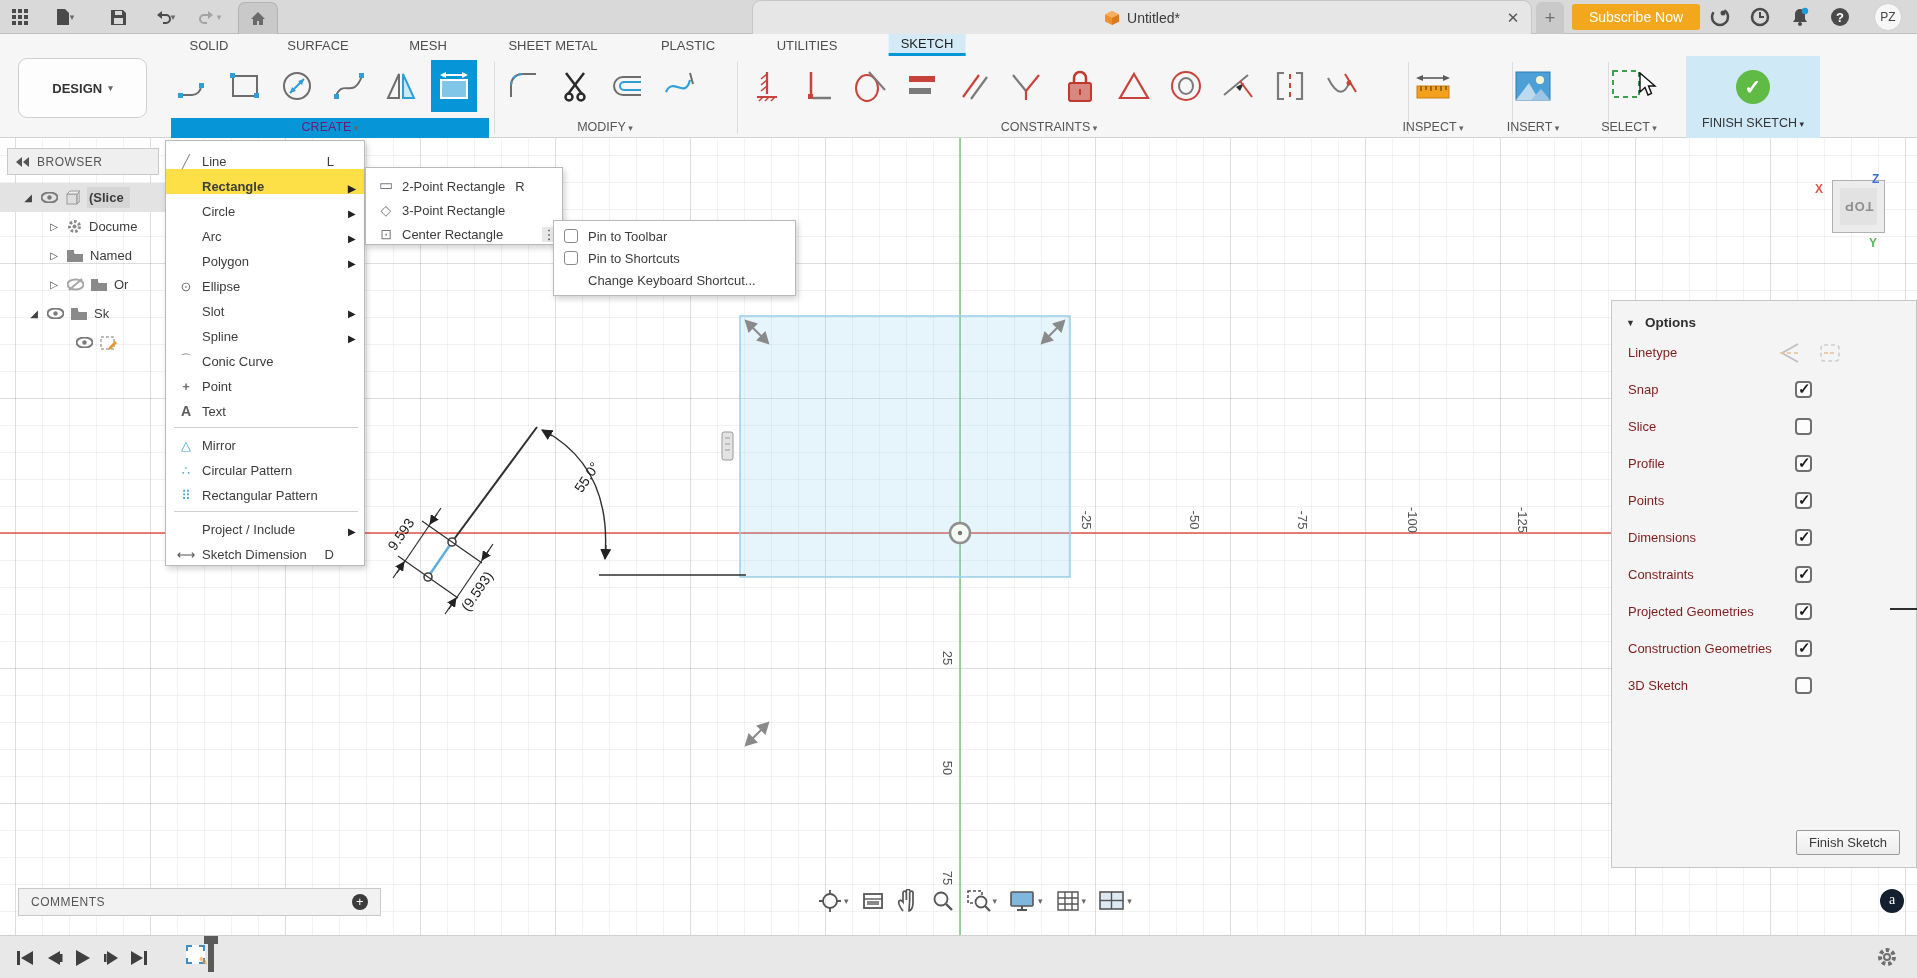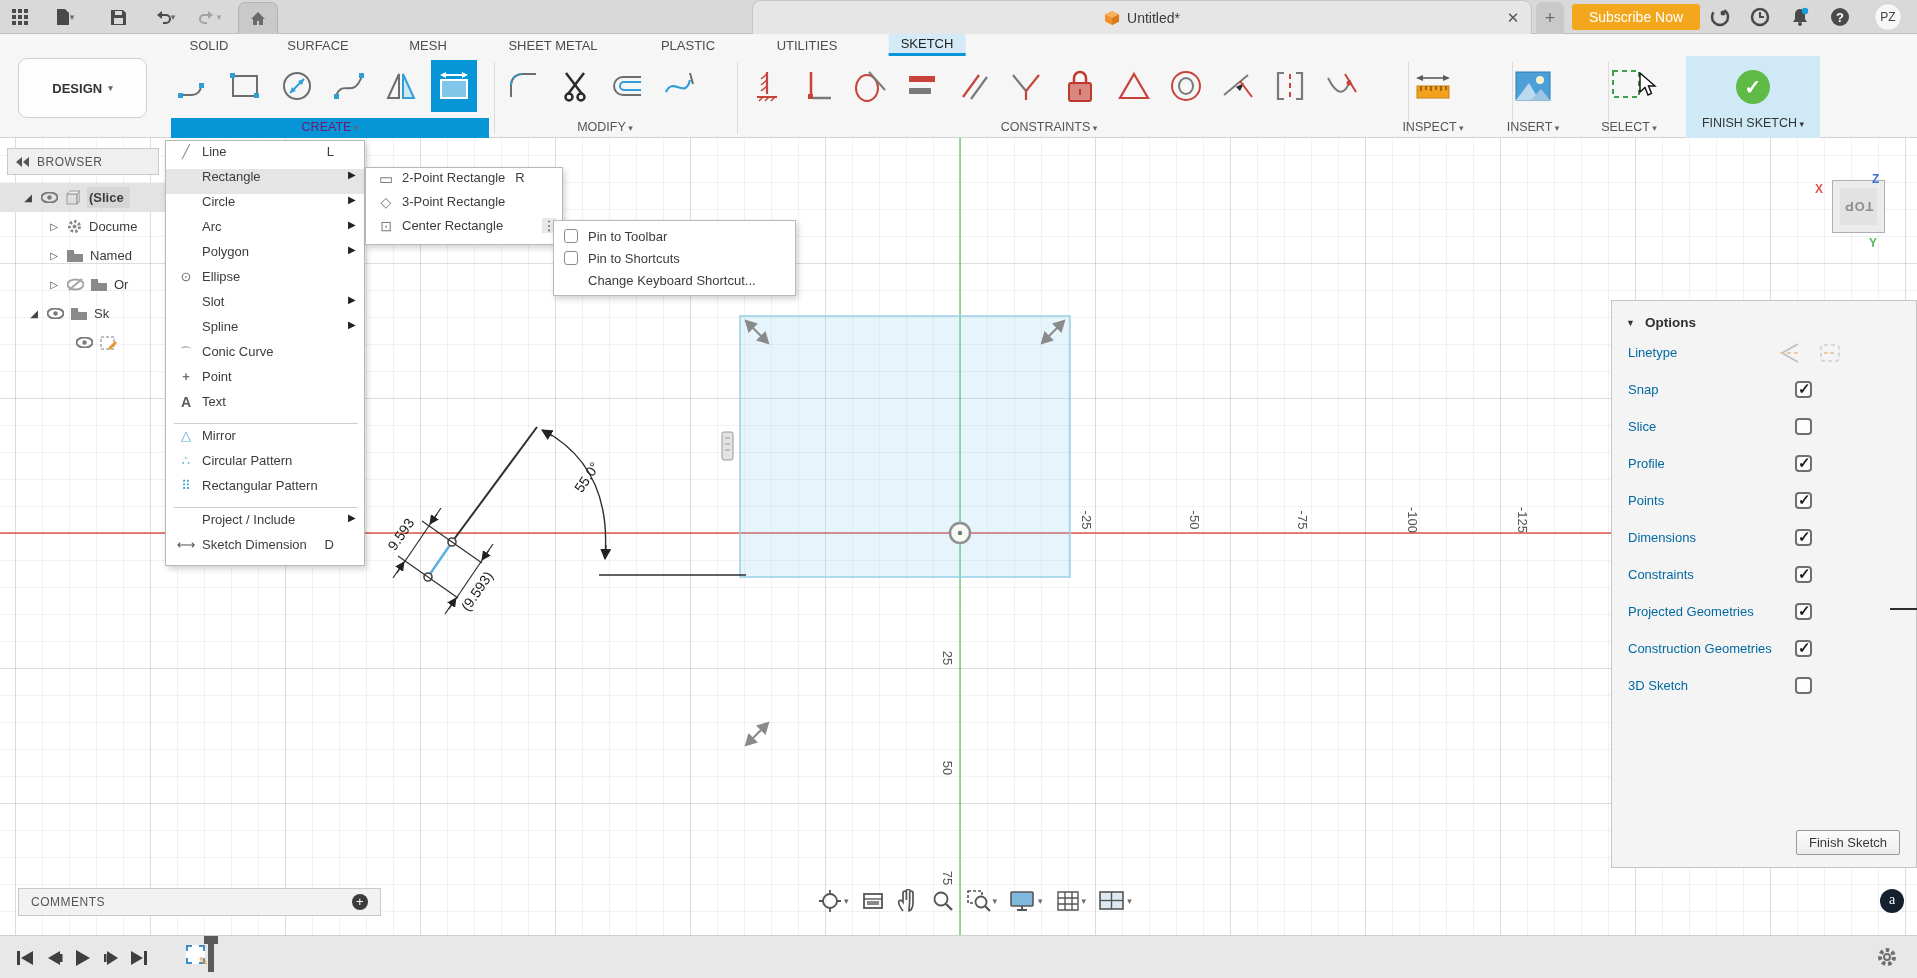--- a/index.html
+++ b/index.html
@@ -57,22 +57,22 @@
   #browser-header { width:152px; height:27px; margin-left:7px; background:#efefef; border:1px solid #c9c9c9; display:flex; align-items:center; gap:8px; padding:0 8px; font-size:12px; color:#555; letter-spacing:0.5px; }
   .br-row { height:29px; display:flex; align-items:center; font-size:13px; color:#3c3c3c; }
   .br-row .tw { width:12px; text-align:center; font-size:10px; color:#444; margin-right:7px; }
   .br-row.doc-row { background:#e3e3e3; }
   .doc-name { font-weight:bold; background:#d6d6d6; padding:3px 6px 3px 2px; }
   .br-ic { margin-right:7px; display:inline-flex; }
 
   
   .popover { background:#fff; border:1px solid #b9b9b9; box-shadow:2px 3px 6px rgba(0,0,0,0.18); z-index:20; position:absolute; }
   #create-menu { left:165px; top:140px; width:200px; padding:3px 0; }
-  .mi { height:25px; display:flex; align-items:flex-start; padding:0 6px 0 8px; font-size:13px; cursor:pointer; }
-  .mi.hl { background:#e5e5e5; }
+  .mi { height:25px; display:flex; align-items:flex-end; padding:0 6px 0 8px; font-size:13px; cursor:pointer; }
+  .mi.hl { background:#fde047;font-weight:bold; }
   .mi.sep { height:9px; pointer-events:none; }
   .mi.sep::after { content:""; display:block; width:100%; height:1px; background:#cfcfcf; margin-top:4px; }
   .mi-ic { width:24px; text-align:center; color:#6d6d6d; font-size:13px; margin-right:4px; }
   .mi-lb { flex:0 0 auto; }
   .mi-sc { margin-left:auto; padding-right:14px; color:#3c3c3c; }
   .mi-ar { width:10px; font-size:10px; color:#222; visibility:hidden; }
   .mi-ar.show { visibility:visible; }
   .i-line::before { content:"╱"; color:#888; }
   .i-ellipse::before { content:"⊙"; }
   .i-conic::before { content:"⌒"; }
@@ -96,21 +96,21 @@
   .fo-cb.show { visibility:visible; }
 
   
   #palette { position:absolute; left:1611px; top:300px; width:306px; height:568px; background:#f4f4f4; border:1px solid #c6c6c6; z-index:10; }
   #palette-header { height:29px; background:#ededed; border-bottom:1px solid #cfcfcf; display:flex; align-items:center; padding:0 10px; gap:8px; font-size:13px; color:#444; }
   #palette-collapse { margin-left:auto; font-size:9px; color:#444; letter-spacing:-2px; cursor:pointer; }
   .pal-dot { width:13px; height:13px; border-radius:50%; background:#5c5c5c; position:relative; }
   .pal-dot::after { content:""; position:absolute; left:3px; top:6px; width:7px; height:1.5px; background:#fff; }
   #options-row { display:flex; align-items:center; gap:10px; font-size:13.5px; font-weight:bold; color:#2f2f2f; padding:14px 0 4px 14px; }
   .tri-down { font-size:9px; color:#333; }
-  .pal-row { height:37px; display:flex; align-items:center; padding:0 16px; font-size:13px; color:#0369a1; }
+  .pal-row { height:37px; display:flex; align-items:center; padding:0 16px; font-size:13px; color:#7f1d1d; }
   .pal-ctrl { margin-left:auto; margin-right:88px; display:flex; gap:16px; align-items:center; }
   .cb { width:17px; height:17px; border:2px solid #6f6f6f; border-radius:4px; background:#fdfdfd; position:relative; cursor:pointer; }
   .cb.checked::after { content:"✓"; position:absolute; left:1px; top:-3px; font-size:15px; font-weight:bold; color:#1a1a1a; }
   #finish-sketch-btn { position:absolute; right:16px; bottom:12px; padding:4px 12px; font-size:13px; color:#3a3a3a; background:linear-gradient(#fbfbfb,#ececec); border:1px solid #9a9a9a; border-radius:2px; cursor:pointer; font-family:"Liberation Sans",sans-serif; }
   .lt-icons { opacity:0.5; }
 
   
   #comments-bar { position:absolute; left:18px; top:888px; width:363px; height:28px; background:#f2f2f2; border:1px solid #c9c9c9; display:flex; align-items:center; padding:0 12px; font-size:12px; letter-spacing:0.5px; color:#555; z-index:10; }
   #comments-add { margin-left:auto; width:16px; height:16px; border-radius:50%; background:#3c3c3c; color:#fff; font-size:13px; line-height:15px; text-align:center; cursor:pointer; }
   #navbar { position:absolute; left:818px; top:887px; height:28px; display:flex; align-items:center; gap:13px; z-index:10; }

